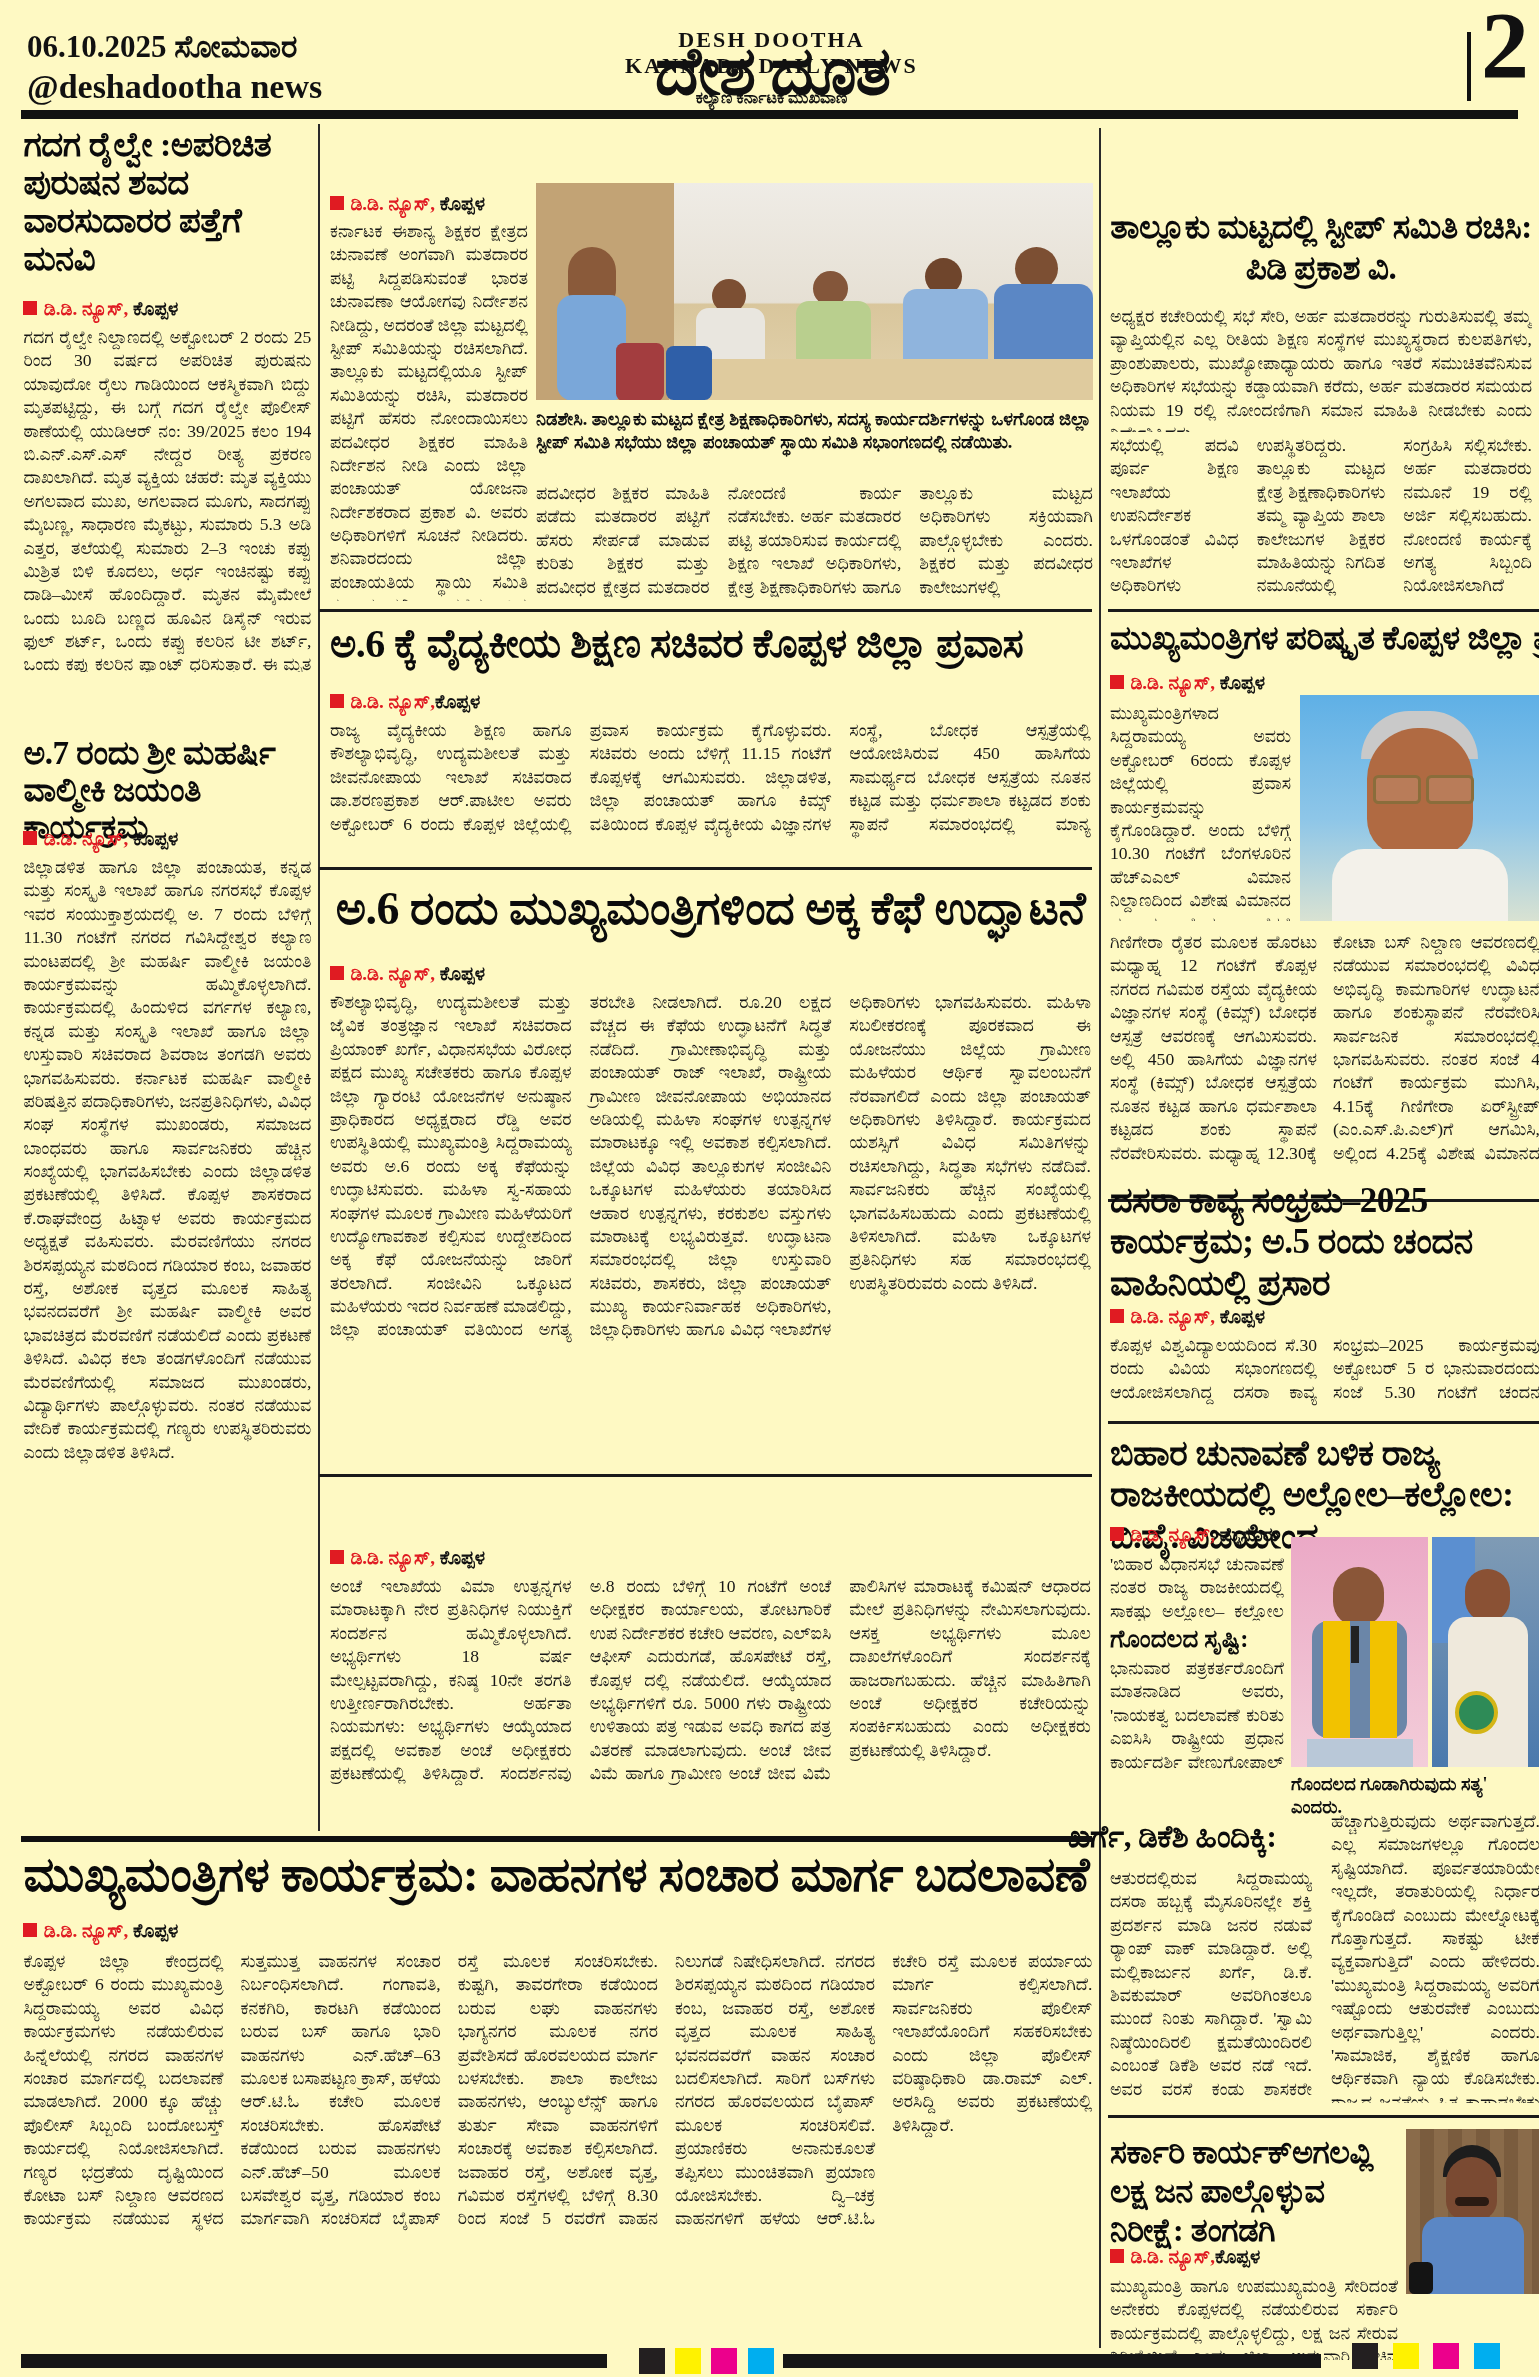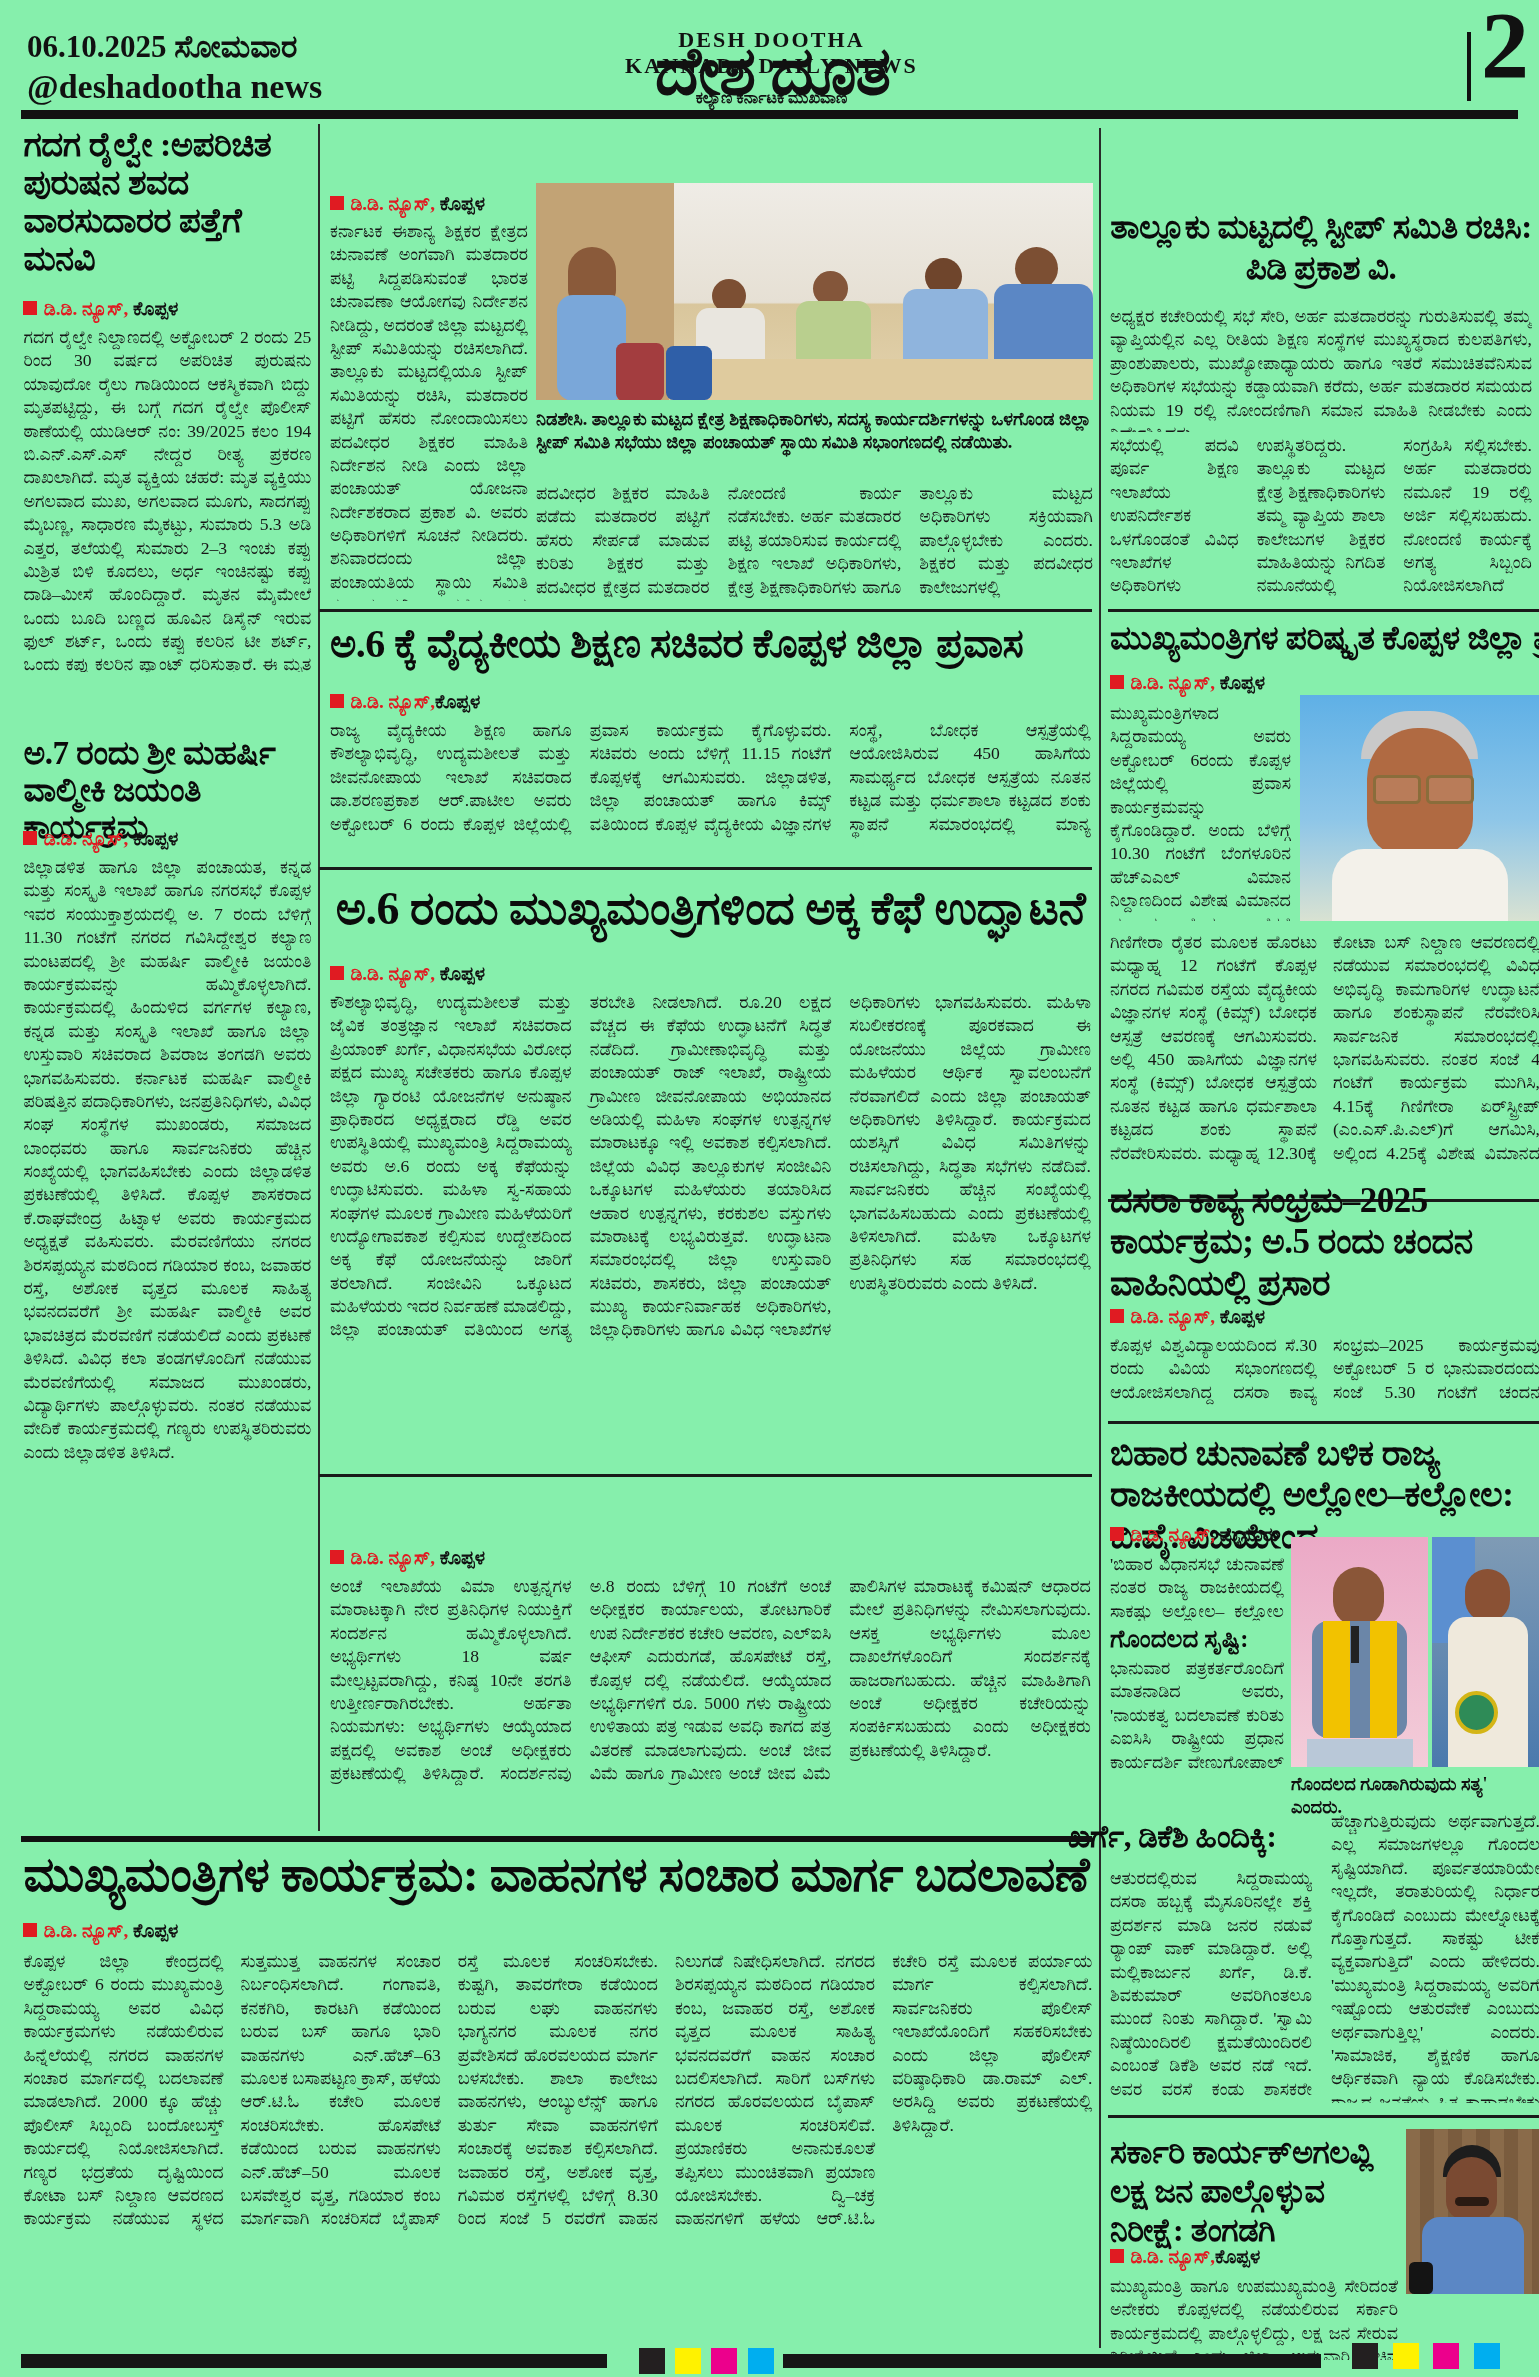--- a/index.html
+++ b/index.html
@@ -1,16 +1,16 @@
 <!DOCTYPE html>
 <html style="font-size:8.5px"><head>
 <meta charset="utf-8">
 <style>
   html,body{margin:0;padding:0;background:#fff;}
-  #page{position:relative;width:1540px;height:2377px;background:#86efac;overflow:hidden;
+  #page{position:relative;width:1540px;height:2377px;background:#fef9c3;overflow:hidden;
         font-family:"Liberation Serif","DejaVu Serif",serif;color:#111;}
   .abs{position:absolute;}
   .head-rule{background:#121212;}
   .vrule{background:#2a2a2a;width:1.6px;}
   .hrule{background:#1a1a1a;height:3.2px;}
   .hrule-thick{background:#111;height:5.9px;}
   .art-head{font-weight:700;color:#0b0b0b;line-height:1.12;letter-spacing:-0.5px;}
   .byline{font-weight:700;font-size:19px;color:#111;}
   .byline .sq{display:inline-block;width:14px;height:14px;background:#e01b22;margin-right:6.4px;}
   .byline .agency{color:#e01b22;}

